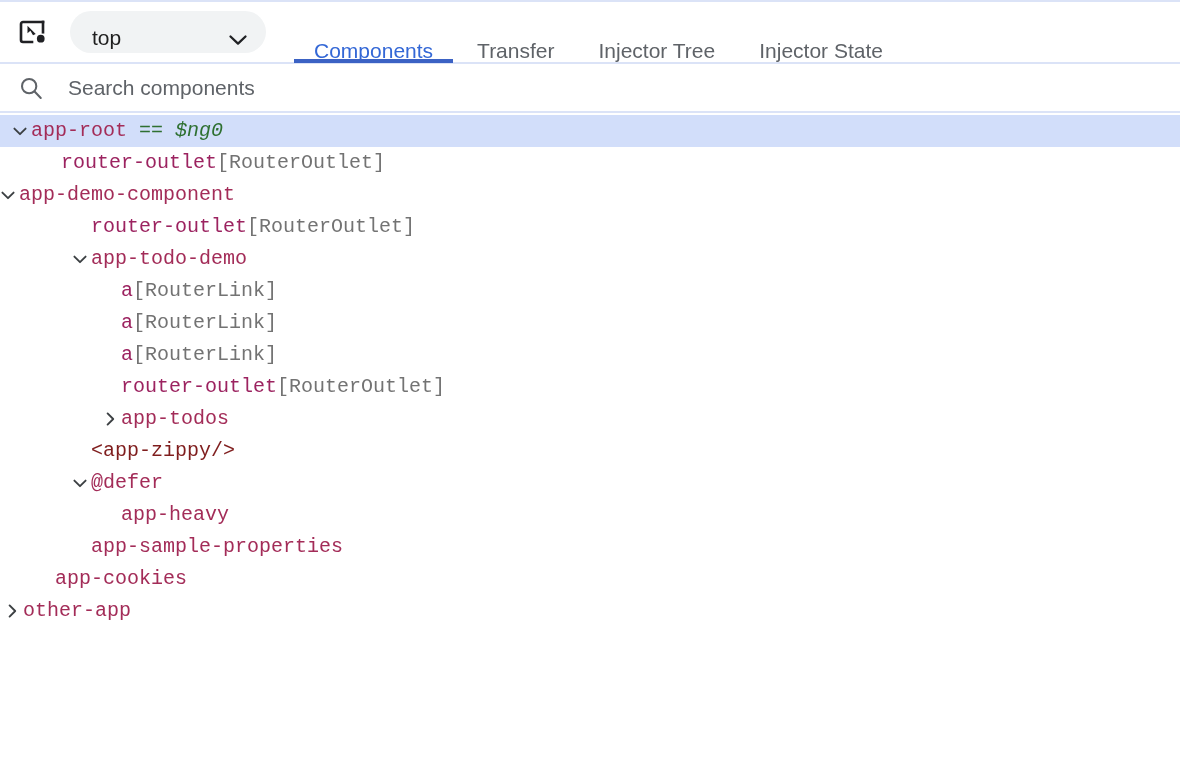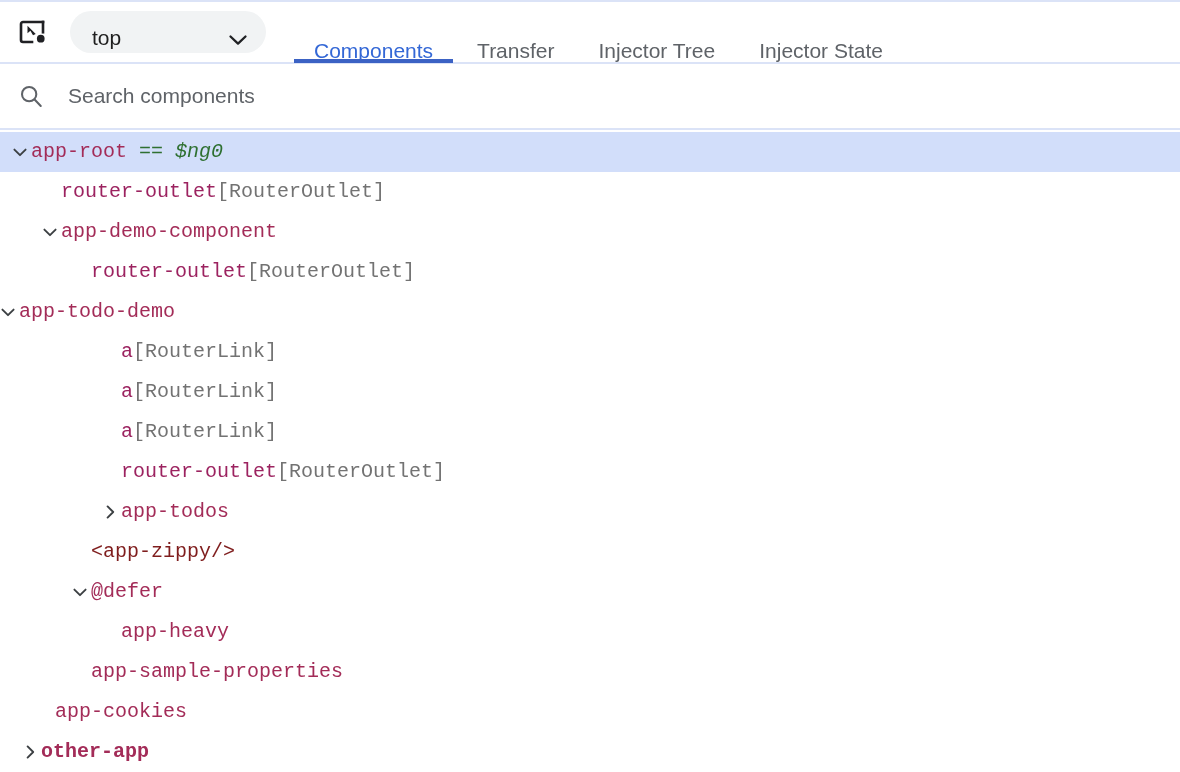--- a/index.html
+++ b/index.html
@@ -100,21 +100,21 @@
     position: absolute;
     left: 2px;
     right: 2px;
     bottom: 0;
     height: 4px;
     background: #3b62c4;
   }
 
   
   .searchbar {
-    height: 66px;
+    height: 49px;
     display: flex;
     align-items: center;
     box-sizing: border-box;
     border-bottom: 2px solid #dbe3f7;
     background: #fff;
   }
   .search-icon {
     width: 26px;
     height: 26px;
     margin-left: 18px;
@@ -137,21 +137,21 @@
     opacity: 1;
   }
 
   
   .tree {
     position: relative;
     background: #fff;
     padding-top: 2px;
   }
   .tree-row {
-    height: 40px;
+    height: 32px;
     display: flex;
     align-items: center;
     box-sizing: border-box;
     cursor: pointer;
     white-space: nowrap;
     font-family: "Liberation Mono", monospace;
     font-size: 20px;
     line-height: 36px;
   }
   .tree-row.selected {
@@ -238,33 +238,33 @@
           <svg width="14" height="9" viewBox="0 0 14 9" fill="none">
             <path d="M1.4 1.6 L7 7.2 L12.6 1.6" stroke="#3c4043" stroke-width="1.9" stroke-linecap="round" stroke-linejoin="round" fill="none"></path>
           </svg>
         </span>
         <span class="node-label"><span class="nm-comp">app-root</span><span class="sp"></span><span class="nm-green">==</span><span class="sp"></span><span class="nm-green-i">$ng0</span></span>
       </div>
       <div class="tree-row" style="padding-left: 42px;">
         <span class="toggle empty"></span>
         <span class="node-label"><span class="nm-el">router-outlet</span><span class="nm-dir">[RouterOutlet]</span></span>
       </div>
-      <div class="tree-row" style="padding-left: 42px;">
+      <div class="tree-row" style="">
         <span class="toggle">
           <svg width="14" height="9" viewBox="0 0 14 9" fill="none">
             <path d="M1.4 1.6 L7 7.2 L12.6 1.6" stroke="#3c4043" stroke-width="1.9" stroke-linecap="round" stroke-linejoin="round" fill="none"></path>
           </svg>
         </span>
         <span class="node-label"><span class="nm-comp">app-demo-component</span></span>
       </div>
       <div class="tree-row" style="padding-left: 72px;">
         <span class="toggle empty"></span>
         <span class="node-label"><span class="nm-el">router-outlet</span><span class="nm-dir">[RouterOutlet]</span></span>
       </div>
-      <div class="tree-row" style="">
+      <div class="tree-row" style="padding-left: 72px;">
         <span class="toggle">
           <svg width="14" height="9" viewBox="0 0 14 9" fill="none">
             <path d="M1.4 1.6 L7 7.2 L12.6 1.6" stroke="#3c4043" stroke-width="1.9" stroke-linecap="round" stroke-linejoin="round" fill="none"></path>
           </svg>
         </span>
         <span class="node-label"><span class="nm-comp">app-todo-demo</span></span>
       </div>
       <div class="tree-row" style="padding-left: 102px;">
         <span class="toggle empty"></span>
         <span class="node-label"><span class="nm-el">a</span><span class="nm-dir">[RouterLink]</span></span>
@@ -306,21 +306,21 @@
         <span class="node-label"><span class="nm-comp">app-heavy</span></span>
       </div>
       <div class="tree-row" style="padding-left: 72px;">
         <span class="toggle empty"></span>
         <span class="node-label"><span class="nm-comp">app-sample-properties</span></span>
       </div>
       <div class="tree-row" style="padding-left: 36px;">
         <span class="toggle empty"></span>
         <span class="node-label"><span class="nm-comp">app-cookies</span></span>
       </div>
-      <div class="tree-row" style="padding-left: 22px; font-weight: bold;">
+      <div class="tree-row" style="padding-left: 4px;">
         <span class="toggle">
           <svg width="9" height="14" viewBox="0 0 9 14" fill="none">
             <path d="M1.6 1.4 L7.2 7 L1.6 12.6" stroke="#3c4043" stroke-width="1.9" stroke-linecap="round" stroke-linejoin="round" fill="none"></path>
           </svg>
         </span>
         <span class="node-label"><span class="nm-comp">other-app</span></span>
       </div>
     </div>
 
 </div>

